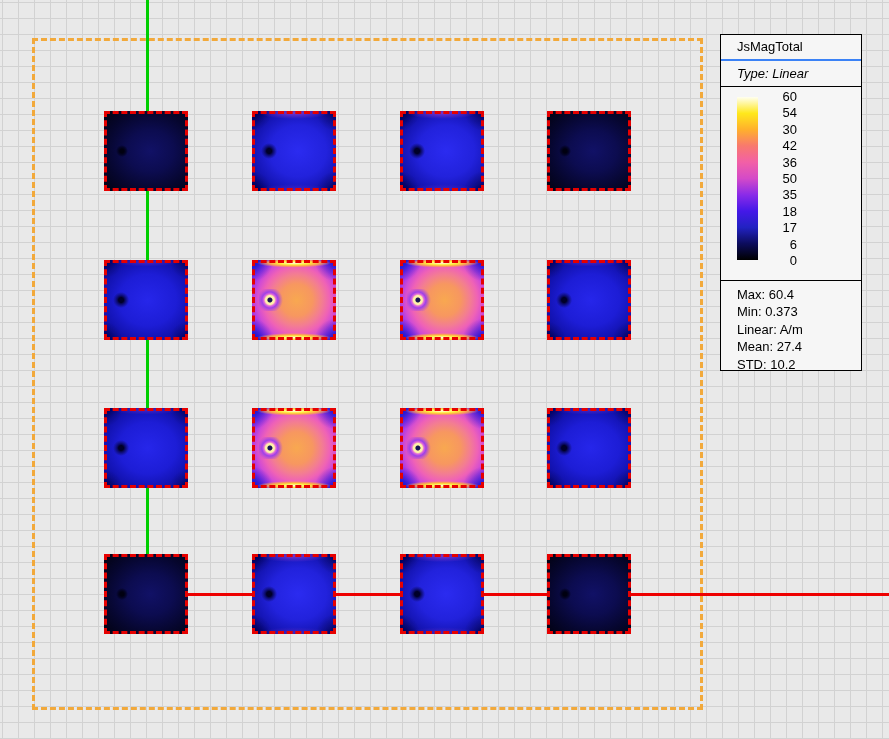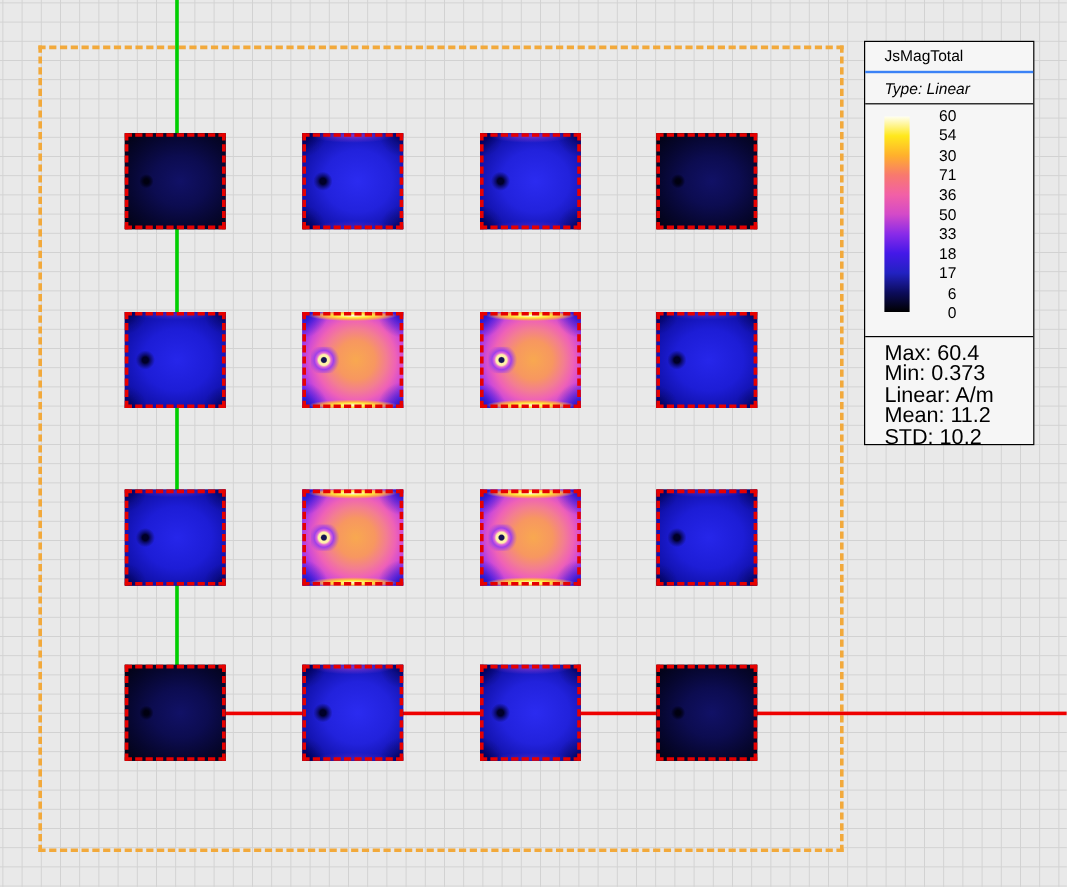--- a/index.html
+++ b/index.html
@@ -68,21 +68,21 @@
   .legend{position:absolute;left:720px;top:34px;width:142px;height:337px;z-index:5;
     background:#f6f6f6;border:1px solid #000;box-sizing:border-box;
     font-size:13px;color:#000;}
   .legend-title{height:24px;line-height:24px;padding-left:16px;border-bottom:2px solid #3b82f6;}
   .legend-type{height:25px;line-height:25px;padding-left:16px;border-bottom:1px solid #000;font-style:italic;}
   .legend-cbar{position:relative;height:193px;border-bottom:1px solid #000;}
   .cbar{position:absolute;left:16px;top:10px;width:21px;height:163px;}
   .cbar-ticks{position:absolute;left:44px;top:3px;width:40px;height:177px;
     display:flex;flex-direction:column;justify-content:space-between;}
   .cbar-ticks span{display:block;text-align:right;width:32px;line-height:13px;font-size:13px;}
-  .legend-stats{padding:5px 0 0 16px;line-height:17.4px;font-size:18px;}
+  .legend-stats{padding:5px 0 0 16px;line-height:17.4px;font-size:13px;}
 </style>
 </head>
 <body>
 
 <div id="scene">
   <div class="boundary"></div>
   <div class="yline"></div>
   <div class="xline"></div>
 
   <div id="patches">
@@ -106,31 +106,31 @@
 
   <div class="legend">
     <div class="legend-title">JsMagTotal</div>
     <div class="legend-type">Type: Linear</div>
     <div class="legend-cbar">
       <div class="cbar" id="cbar" style="background: linear-gradient(rgb(255, 255, 240), rgb(255, 232, 28), rgb(255, 176, 44), rgb(248, 121, 110), rgb(242, 96, 166), rgb(212, 74, 200), rgb(138, 43, 232), rgb(68, 24, 232), rgb(34, 34, 194), rgb(12, 12, 92), rgb(0, 0, 0));"></div>
       <div class="cbar-ticks" id="cbar-ticks">
           <span>60</span>
           <span>54</span>
           <span>30</span>
-          <span>71</span>
+          <span>42</span>
           <span>36</span>
           <span>50</span>
-          <span>33</span>
+          <span>35</span>
           <span>18</span>
           <span>17</span>
           <span>6</span>
           <span>0</span>
         </div>
     </div>
     <div class="legend-stats" id="legend-stats">
         <div>Max: 60.4</div>
         <div>Min: 0.373</div>
         <div>Linear: A/m</div>
-        <div>Mean: 11.2</div>
+        <div>Mean: 27.4</div>
         <div>STD: 10.2</div>
       </div>
   </div>
 </div>
 
 </body></html>

